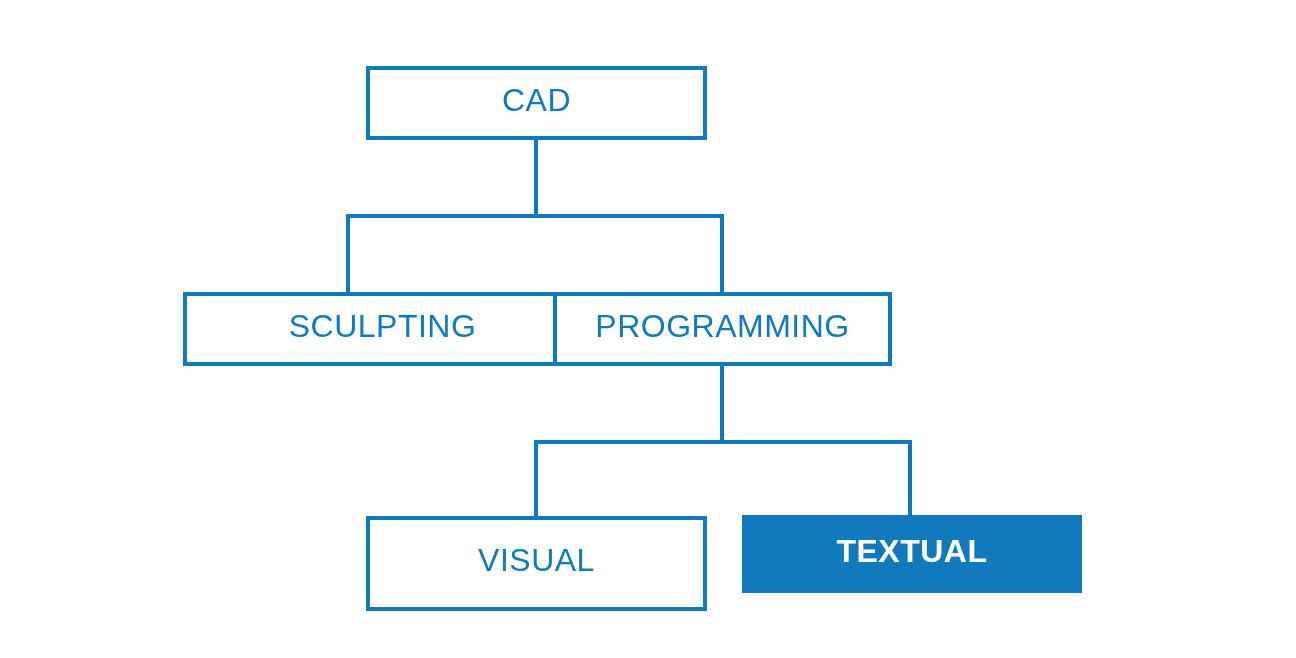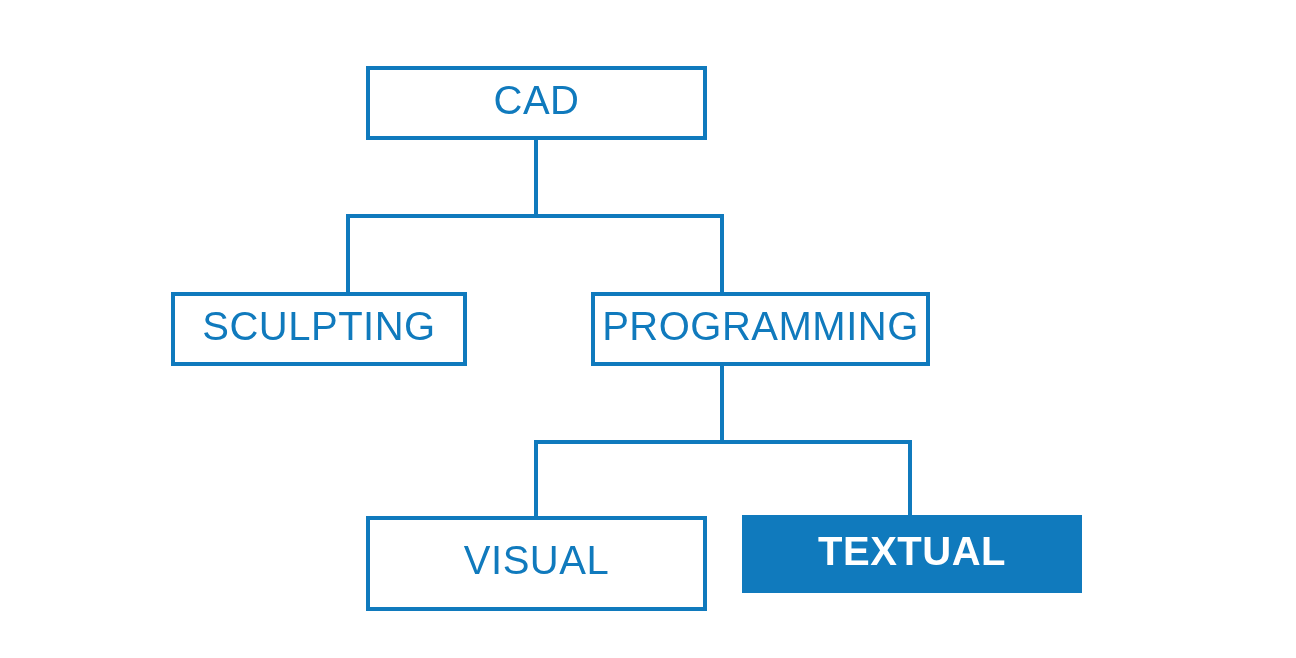--- a/index.html
+++ b/index.html
@@ -17,38 +17,38 @@
   }
   .node {
     position: absolute;
     box-sizing: border-box;
     display: flex;
     align-items: center;
     justify-content: center;
     border: 4px solid var(--blue);
     background: #ffffff;
     color: var(--blue);
-    font-size: 40px;
+    font-size: 32px;
     letter-spacing: 0.5px;
     padding-bottom: 6px;
   }
   .node.filled {
     background: var(--blue);
     color: #ffffff;
     border-color: var(--blue);
   }
   .line {
     position: absolute;
     background: var(--blue);
   }
 
   
   .node-cad         { left: 366px; top: 66px;  width: 341px; height: 74px; }
-  .node-sculpting   { left: 171px; top: 292px; width: 296px; height: 74px; }
-  .node-programming { left: 553px; top: 292px; width: 339px; height: 74px; margin-left: 38px; }
+  .node-sculpting   { left: 183px; top: 292px; width: 399px; height: 74px; }
+  .node-programming { left: 553px; top: 292px; width: 339px; height: 74px; }
   .node-visual      { left: 366px; top: 516px; width: 341px; height: 95px; }
   .node-textual     { left: 742px; top: 515px; width: 340px; height: 78px; font-weight: bold; }
 
   
   .line-cad-down        { left: 534px; top: 140px; width: 4px;   height: 78px; }
   .line-h1              { left: 346px; top: 214px; width: 378px; height: 4px;  }
   .line-drop-sculpting  { left: 346px; top: 214px; width: 4px;   height: 78px; }
   .line-drop-programming{ left: 720px; top: 214px; width: 4px;   height: 78px; }
   .line-programming-down{ left: 720px; top: 366px; width: 4px;   height: 78px; }
   .line-h2              { left: 534px; top: 440px; width: 378px; height: 4px;  }

